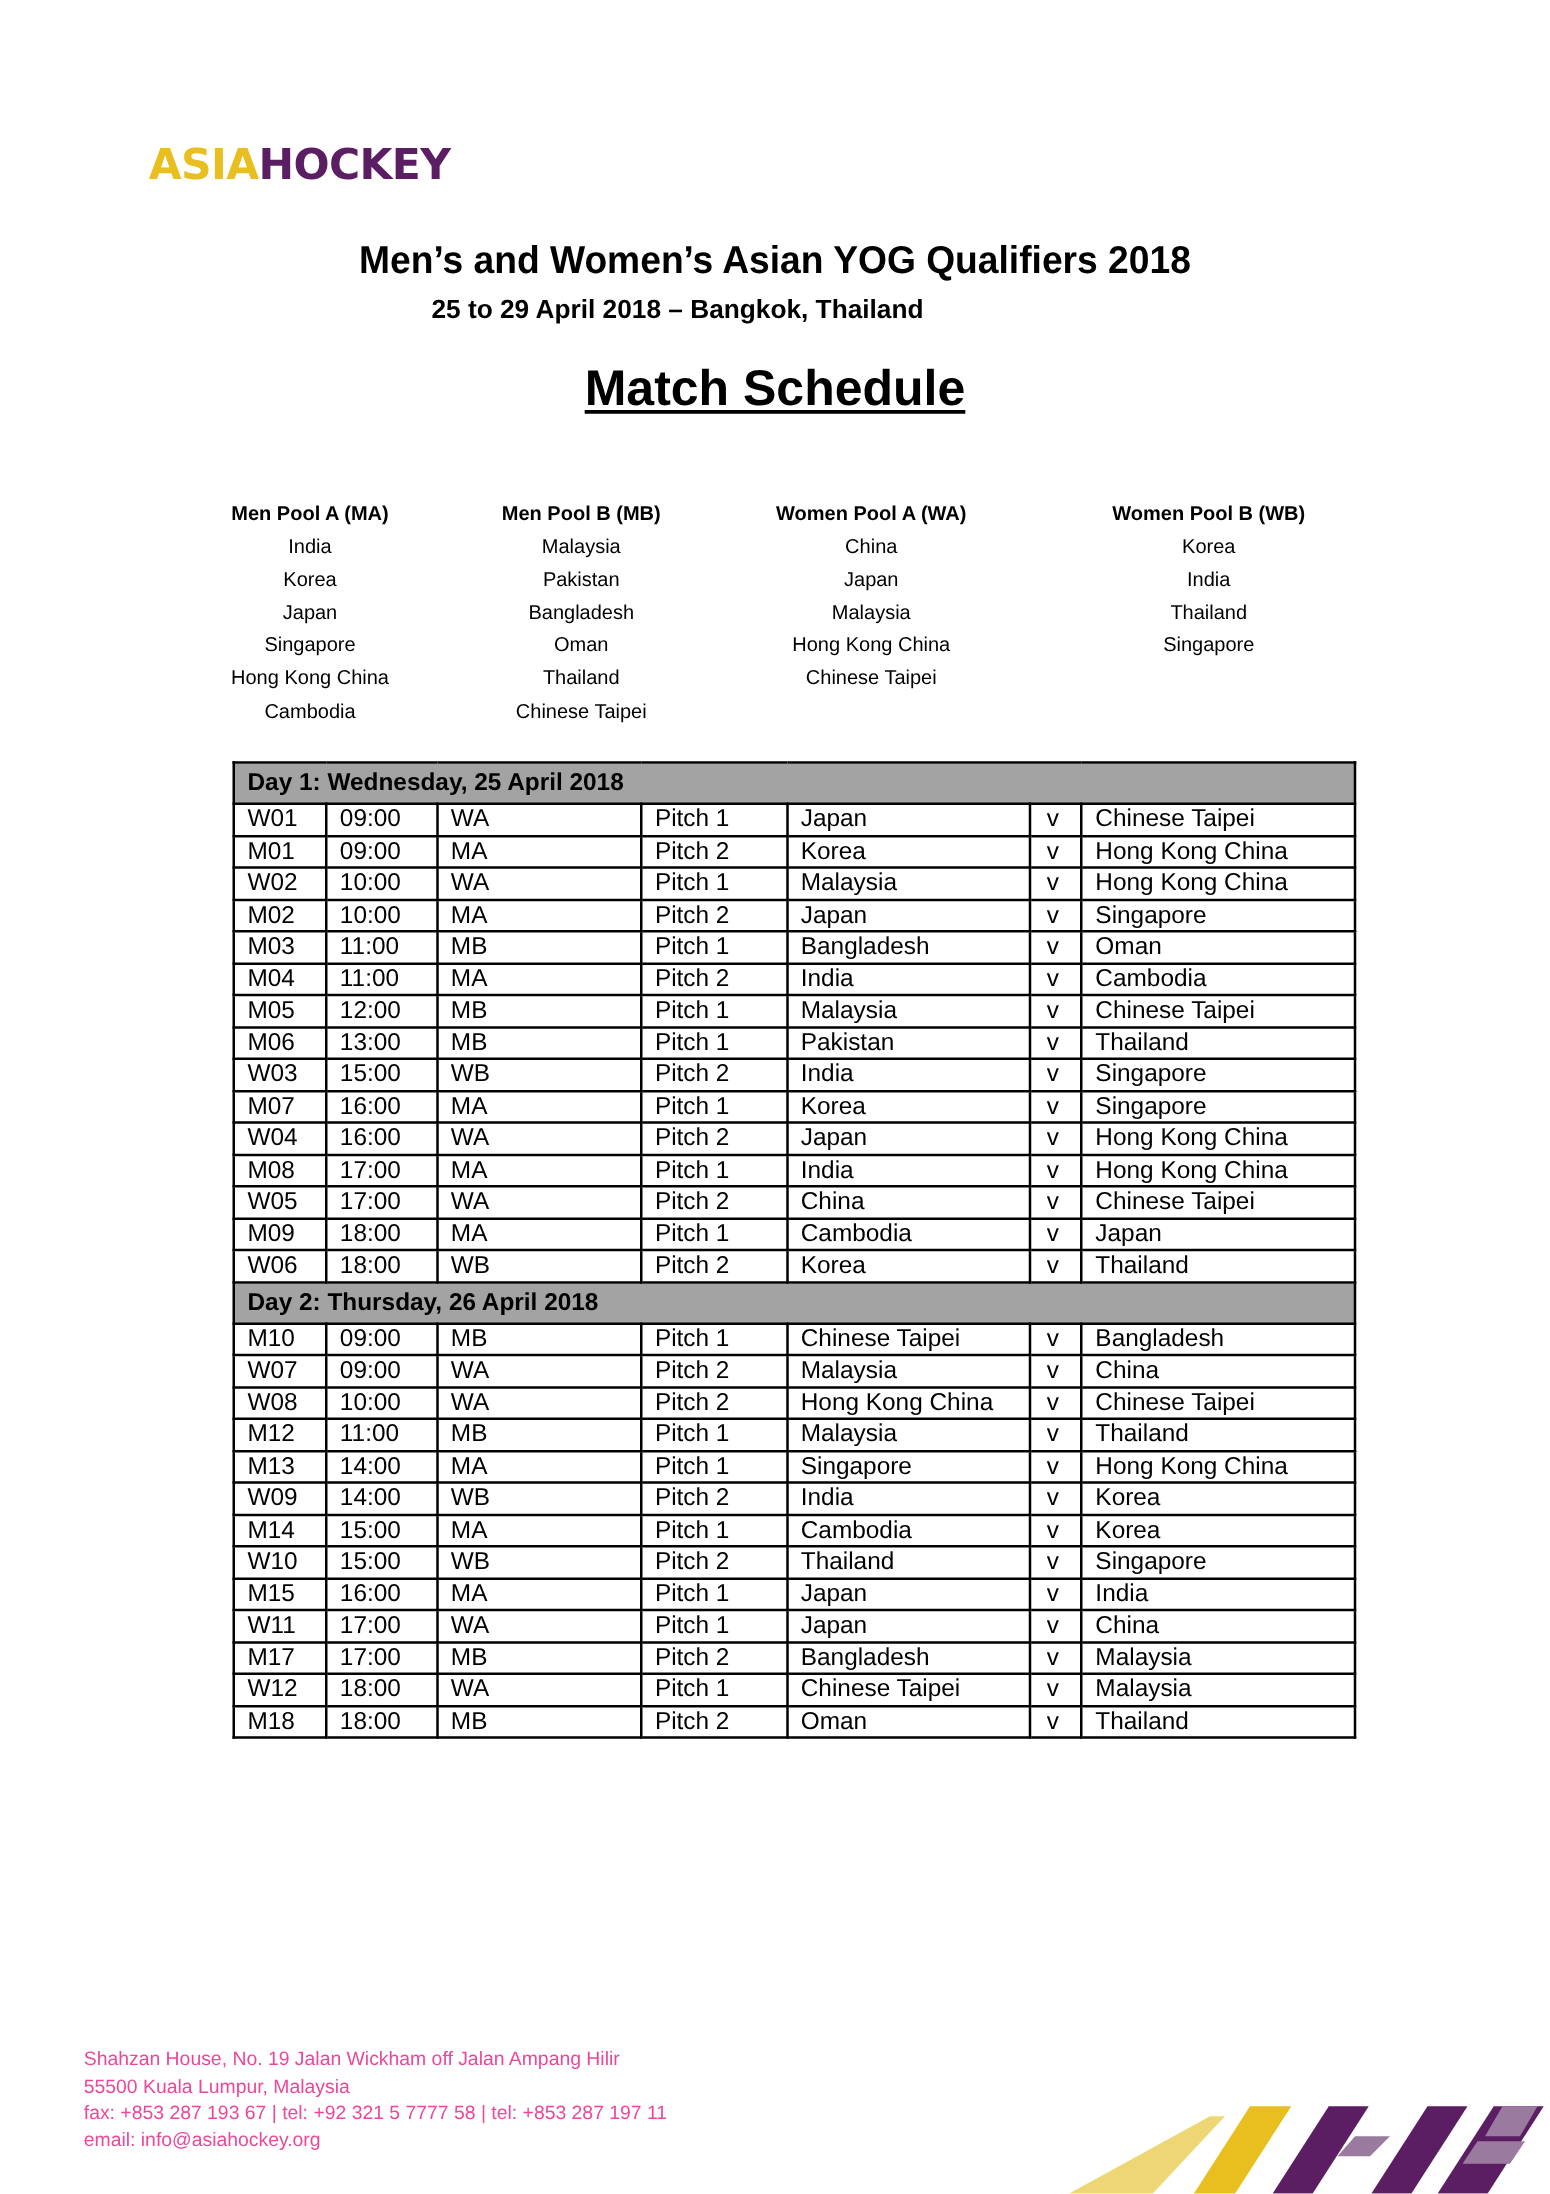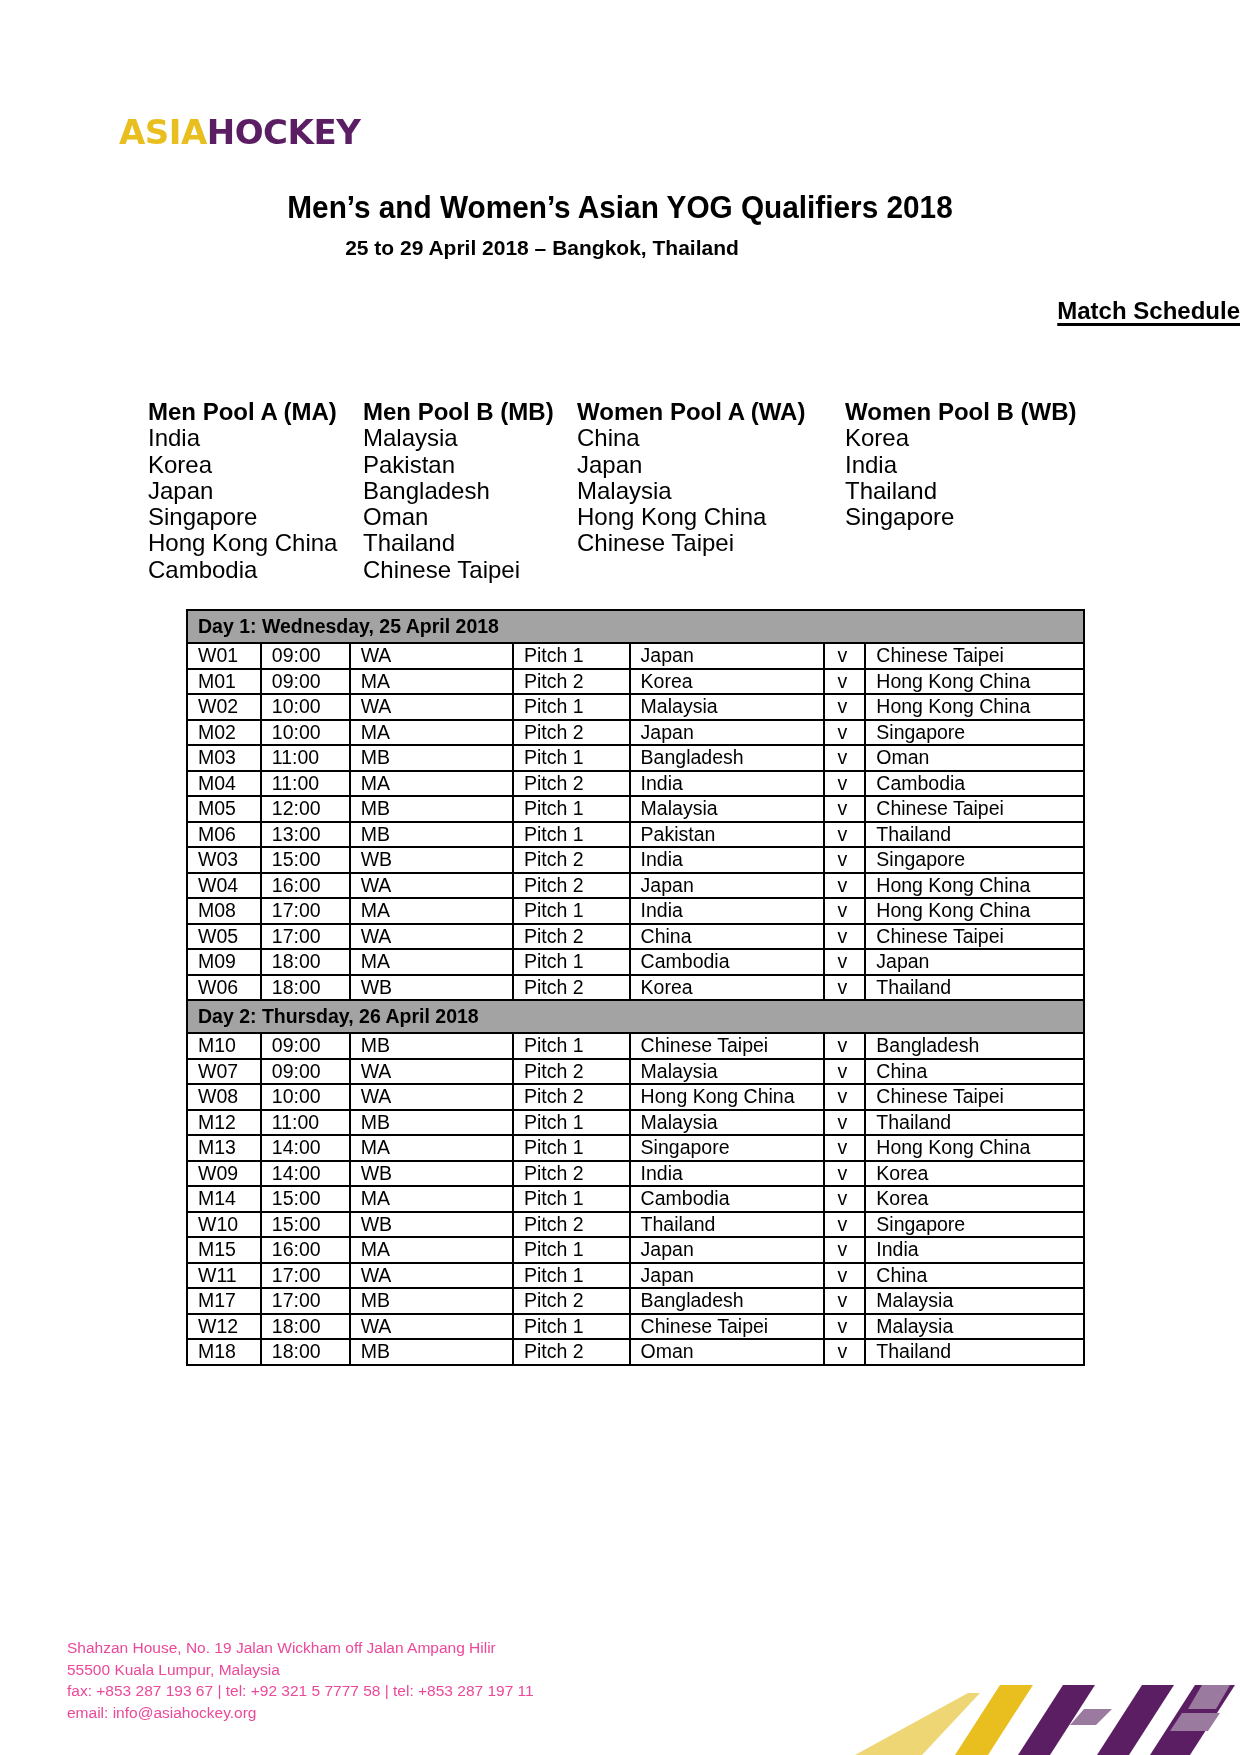--- a/index.html
+++ b/index.html
@@ -6,25 +6,25 @@
   body { width:1240px; height:1755px; position:relative; overflow:hidden;
          font-family:"Liberation Sans", sans-serif; color:#000; }
   .logo { position:absolute; left:119px; top:112px; font-family:"DejaVu Sans", sans-serif;
           font-weight:bold; font-size:34px; letter-spacing:-0.5px; line-height:40px; }
   .logo .asia { color:#e8bf1e; }
   .logo .hockey { color:#5b1e63; }
   .title { position:absolute; left:0; width:1240px; top:190px; text-align:center;
            font-weight:bold; font-size:31px; line-height:36px; transform:scaleX(0.96); }
   .subtitle { position:absolute; left:0; width:1084px; top:235px; text-align:center;
               font-weight:bold; font-size:21px; line-height:26px; }
-  .schedule-title { position:absolute; left:0; width:1240px; top:292px; text-align:right;
-                    font-weight:bold; font-size:24px; line-height:38px; }
+  .schedule-title { position:absolute; left:0; width:1240px; top:292px; text-align:center;
+                    font-weight:bold; font-size:40px; line-height:38px; }
   .schedule-title span { text-decoration:underline; text-decoration-thickness:3px; text-underline-offset:4px; }
   .pools { position:absolute; top:399px; left:0; width:1240px; }
-  .pool { position:absolute; top:0; text-align:left; font-size:24px; line-height:26.3px; }
+  .pool { position:absolute; top:0; text-align:center; font-size:16px; line-height:26.3px; }
   .pool .ph { font-weight:bold; }
   .sched { position:absolute; left:186px; top:609px; width:899px; border-collapse:collapse;
            font-size:19.5px; }
   .sched td { border:2px solid #000; padding:0 0 0 10px; height:23.5px; line-height:23px;
               white-space:nowrap; overflow:hidden; }
   .sched tr.dayhead td { background:#a3a3a3; font-weight:bold; height:31px; font-size:19.5px; }
   .sched td.v { padding-left:12px; }
   .footer { position:absolute; left:67px; top:1637px; color:#ec4899; font-size:15.5px; line-height:21.5px; }
   .ahf { position:absolute; left:850px; top:1683px; width:390px; height:72px; }
 </style>
@@ -164,20 +164,29 @@
       <tr>
         <td>W03</td>
         <td>15:00</td>
         <td>WB</td>
         <td>Pitch 2</td>
         <td>India</td>
         <td class="v">v</td>
         <td>Singapore</td>
       </tr>
       <tr>
+        <td>M07</td>
+        <td>16:00</td>
+        <td>MA</td>
+        <td>Pitch 1</td>
+        <td>Korea</td>
+        <td class="v">v</td>
+        <td>Singapore</td>
+      </tr>
+      <tr>
         <td>W04</td>
         <td>16:00</td>
         <td>WA</td>
         <td>Pitch 2</td>
         <td>Japan</td>
         <td class="v">v</td>
         <td>Hong Kong China</td>
       </tr>
       <tr>
         <td>M08</td>

